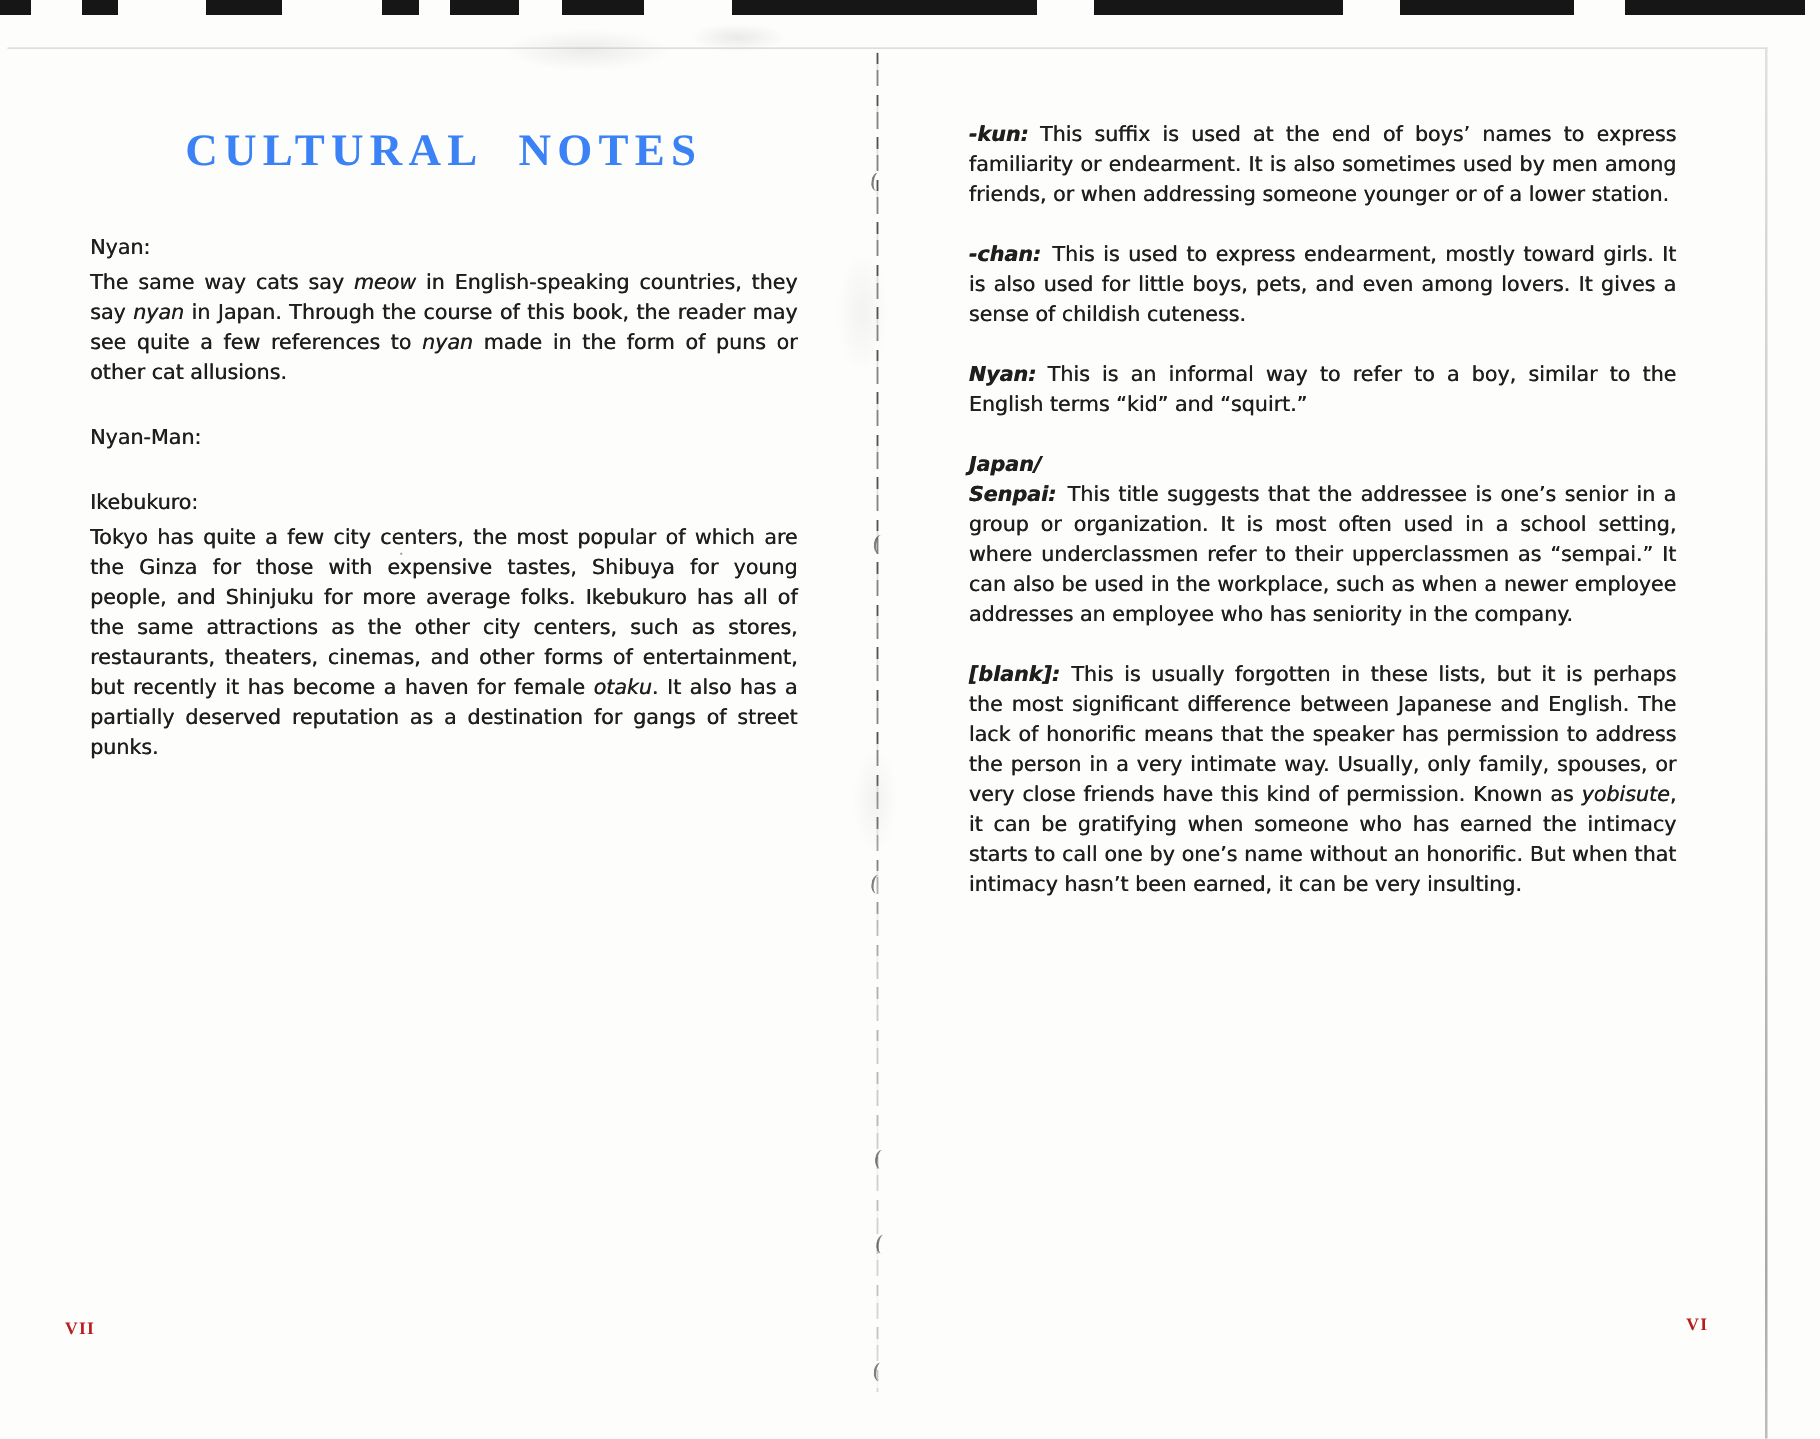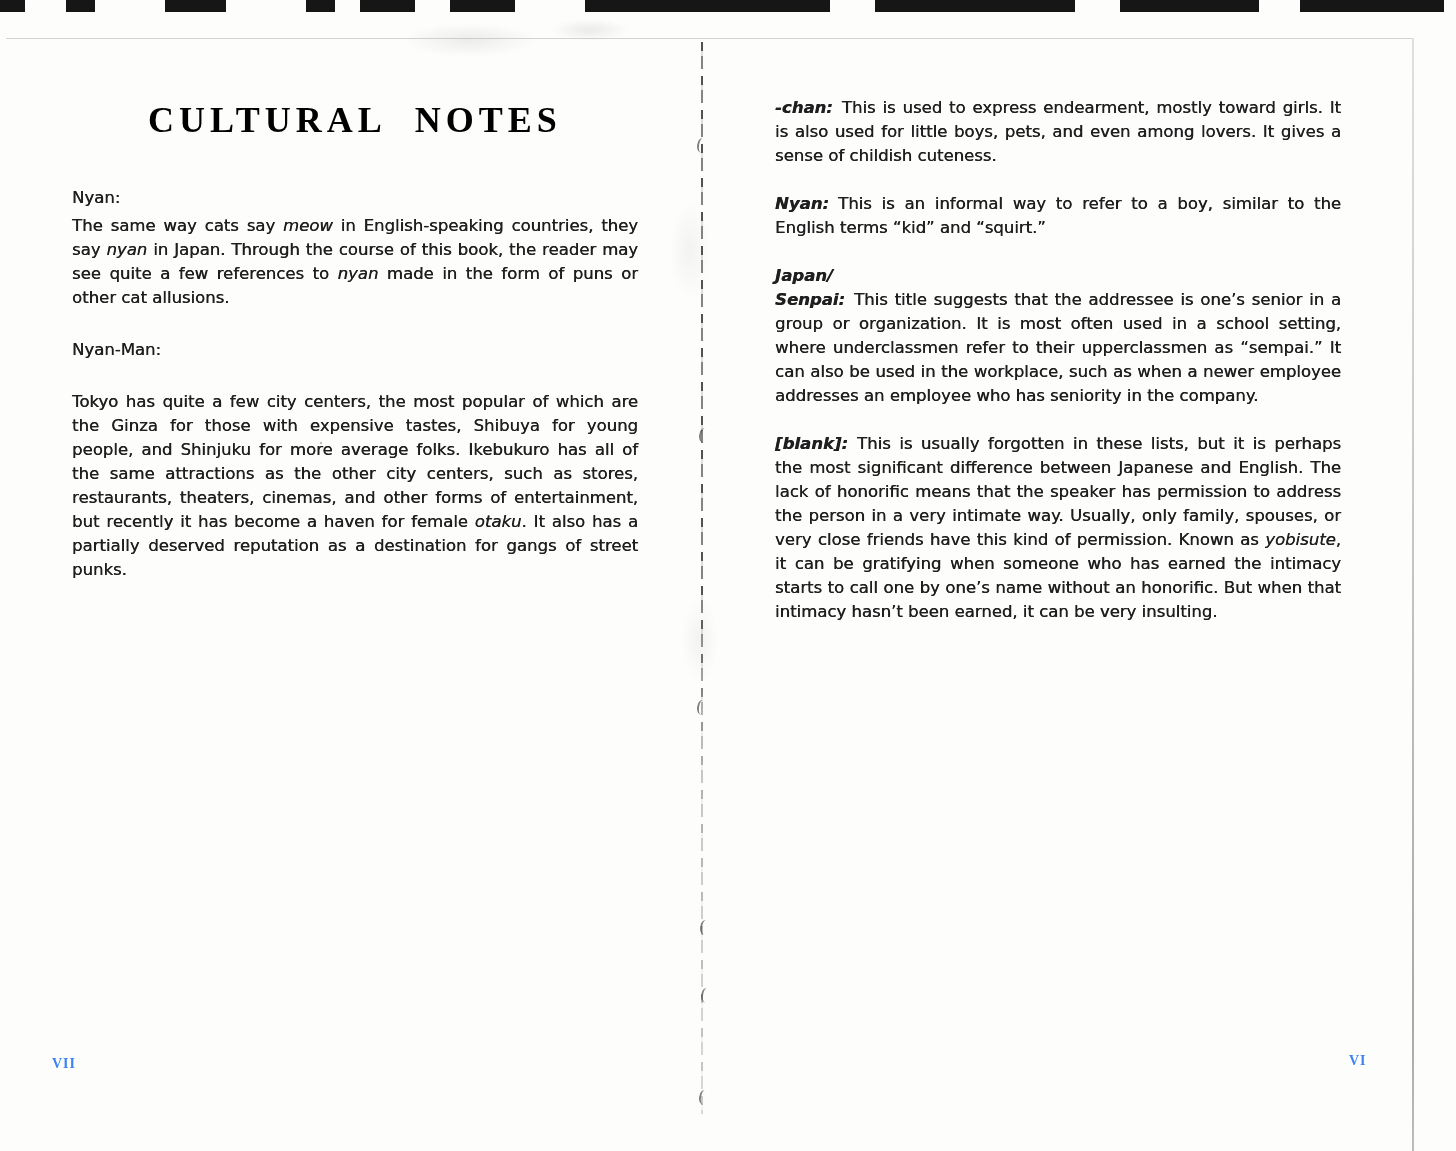--- a/index.html
+++ b/index.html
@@ -59,38 +59,38 @@
       radial-gradient(2px 2px at 321px 443px, rgba(70,70,70,.75), transparent 65%),
       radial-gradient(30px 70px at 690px 250px, rgba(150,150,148,.10), transparent 70%),
       radial-gradient(26px 60px at 700px 640px, rgba(150,150,148,.10), transparent 70%);
   }
 
   
   .left-col{position:absolute;left:68px;top:100px;width:574px;}
   .page-title{
     font-family:"Liberation Serif",serif;font-weight:bold;
     font-size:36px;line-height:40px;letter-spacing:5px;word-spacing:16px;
-    text-align:center;margin:0 0 46px 0;color:#000000;
+    text-align:center;margin:0 0 46px 0;color:#3b82f6;
   }
   .comic{font-size:16.5px;line-height:24px;text-align:justify;text-shadow:.35px 0 0 currentColor;}
   .note{margin:0 0 28px 0;}
   .note p{margin:4px;}
   em{font-style:italic;}
 
   
   .right-col{position:absolute;left:775px;top:96px;width:566px;}
   .entry{margin:0 0 24px 0;}
   .entry p{margin:0;}
   .term{font-weight:bold;font-style:italic;margin-right:9px;}
   .preterm{font-weight:bold;font-style:italic;}
 
   
   .pageno{
     position:absolute;font-family:"Liberation Serif",serif;font-weight:bold;
-    font-size:14px;letter-spacing:1px;color:#3b82f6;
+    font-size:14px;letter-spacing:1px;color:#b91c1c;
   }
   .pageno.left{left:52px;top:1056px;}
   .pageno.right{left:1349px;top:1053px;}
 </style>
 </head>
 <body>
 
 <div class="canvas">
 
   <div class="top-strip"></div>
@@ -103,36 +103,40 @@
     <section class="note comic">
       <p>Nyan:</p>
       <p><span>The same way cats say </span><em>meow</em><span> in English-speaking countries, they say </span><em>nyan</em><span> in Japan. Through the course of this book, the reader may see quite a few references to </span><em>nyan</em><span> made in the form of puns or other cat allusions.</span></p>
     </section>
 
     <section class="note comic">
       <p>Nyan-Man:</p>
     </section>
 
     <section class="note comic">
+      <p>Ikebukuro:</p>
       <p><span>Tokyo has quite a few city centers, the most popular of which are the Ginza for those with expensive tastes, Shibuya for young people, and Shinjuku for more average folks. Ikebukuro has all of the same attractions as the other city centers, such as stores, restaurants, theaters, cinemas, and other forms of entertainment, but recently it has become a haven for female </span><em>otaku</em><span>. It also has a partially deserved reputation as a destination for gangs of street punks.</span></p>
     </section>
   </div>
 
   <div class="pageno left">VII</div>
 
   <div class="spine-line"></div>
   <span class="spine-mark" style="left:697px;top:138px;"></span>
   <span class="spine-mark" style="left:699px;top:428px;"></span>
   <span class="spine-mark" style="left:697px;top:700px;"></span>
   <span class="spine-mark" style="left:700px;top:920px;"></span>
   <span class="spine-mark" style="left:701px;top:988px;"></span>
   <span class="spine-mark" style="left:699px;top:1090px;"></span>
 
   <div class="right-col">
 
+    <div class="entry comic">
+      <p><span class="term">-kun:</span><span><span>This suffix is used at the end of boys’ names to express familiarity or endearment. It is also sometimes used by men among friends, or when addressing someone younger or of a lower station.</span></span></p>
+    </div>
 
     <div class="entry comic">
       <p><span class="term">-chan:</span><span><span>This is used to express endearment, mostly toward girls. It is also used for little boys, pets, and even among lovers. It gives a sense of childish cuteness.</span></span></p>
     </div>
 
     <div class="entry comic">
       <p><span class="term">Nyan:</span><span><span>This is an informal way to refer to a boy, similar to the English terms “kid” and “squirt.”</span></span></p>
     </div>
 
     <div class="entry comic">

